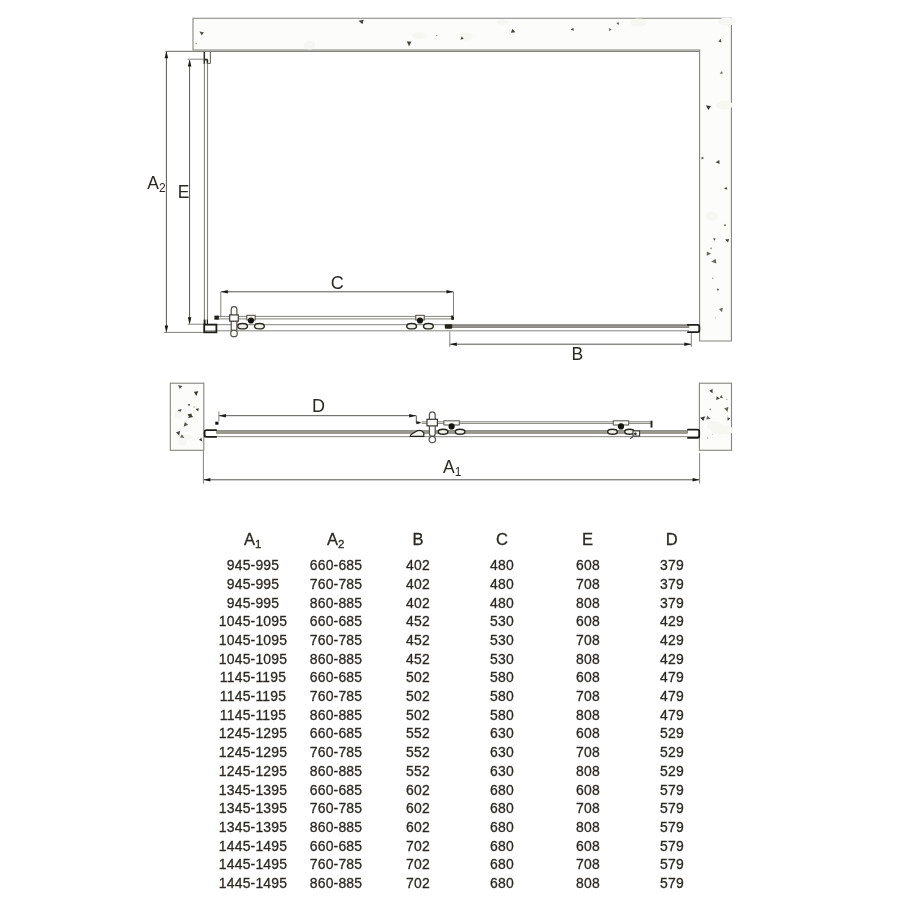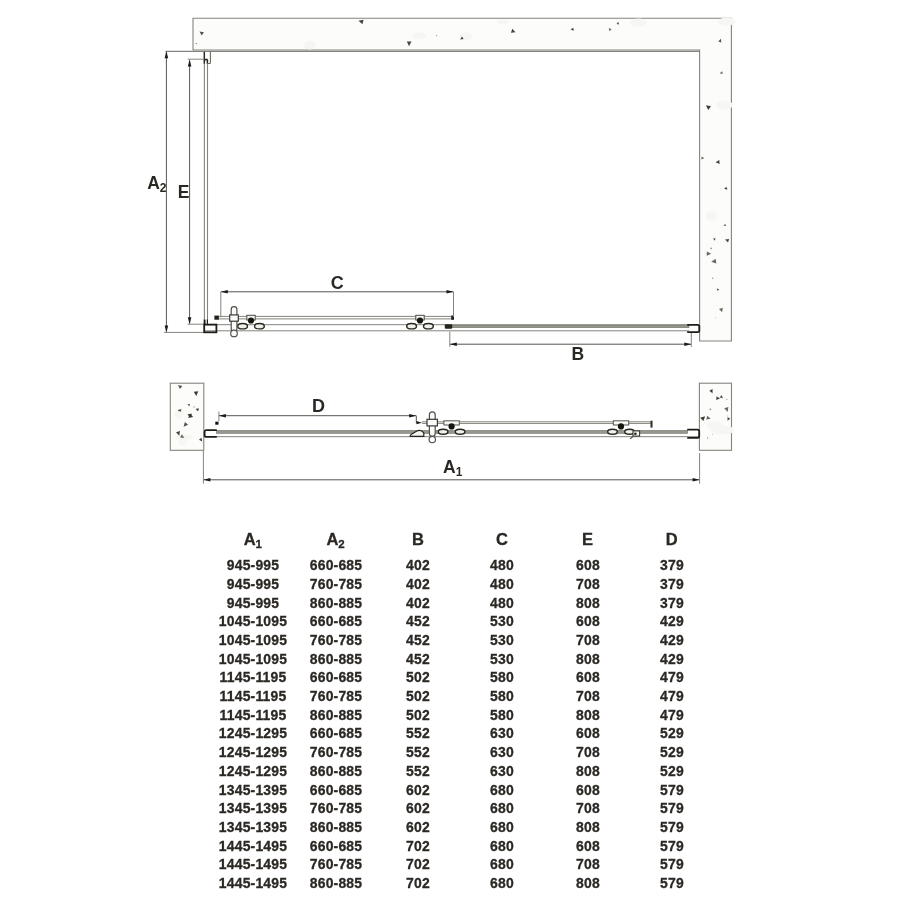--- a/index.html
+++ b/index.html
@@ -1,16 +1,16 @@
 <!DOCTYPE html>
 <html><head><meta charset="utf-8">
 <style>
 html,body{margin:0;padding:0;background:#ffffff;}
 body{width:900px;height:900px;font-family:"Liberation Sans",sans-serif;overflow:hidden;}
-#wrap{position:relative;width:900px;height:900px;font-weight:bold;}
+#wrap{position:relative;width:900px;height:900px;}
 svg{position:absolute;left:0;top:0;font-family:"Liberation Sans",sans-serif;}
 .hdr{position:absolute;top:528.5px;width:120px;text-align:center;font-size:16.5px;color:#2b2824;-webkit-text-stroke:0.3px #2b2824;line-height:20px;}
 .hdr .sub{font-size:11.5px;vertical-align:-2.5px;}
 .col{position:absolute;top:556.3px;width:120px;text-align:center;font-size:15px;color:#2b2824;-webkit-text-stroke:0.3px #2b2824;line-height:18.69px;letter-spacing:0.2px;transform:scaleX(0.93);transform-origin:center top;}
 </style></head>
 <body>
 <div id="wrap">
 <svg width="900" height="900" viewBox="0 0 900 900">
 <path d="M193,18.3 H731.4 V341 H699.6 V50 H193 Z" fill="#fcfcfa" stroke="#84847e" stroke-width="1.1"></path>
 <circle cx="436.7" cy="35.6" r="0.63" fill="#8f8d82"></circle>

